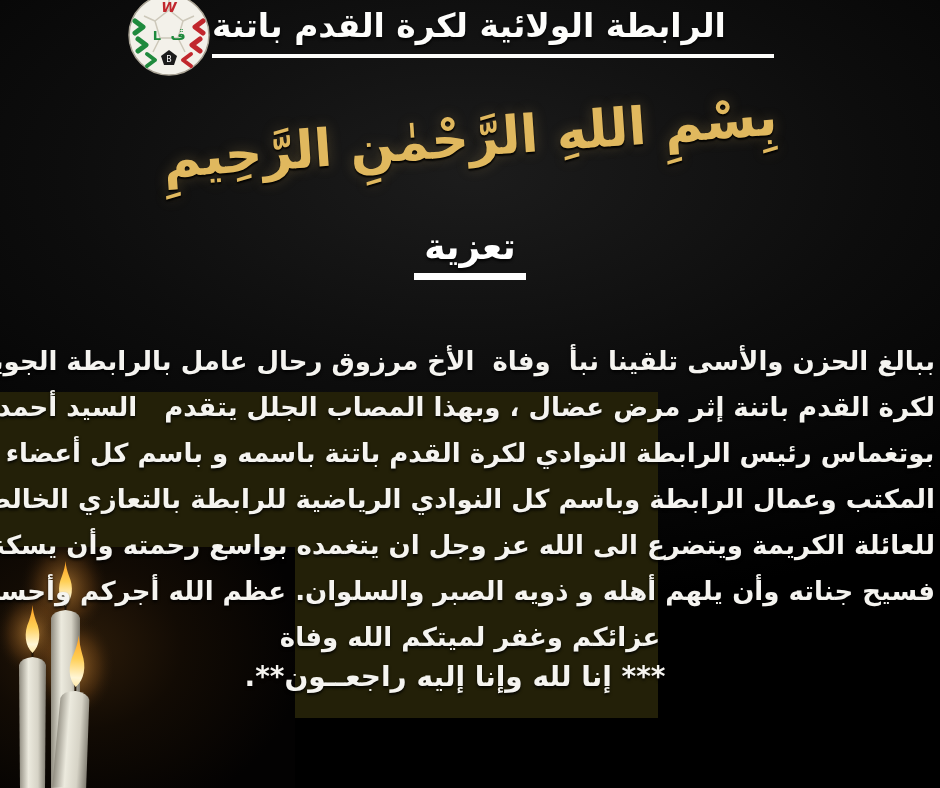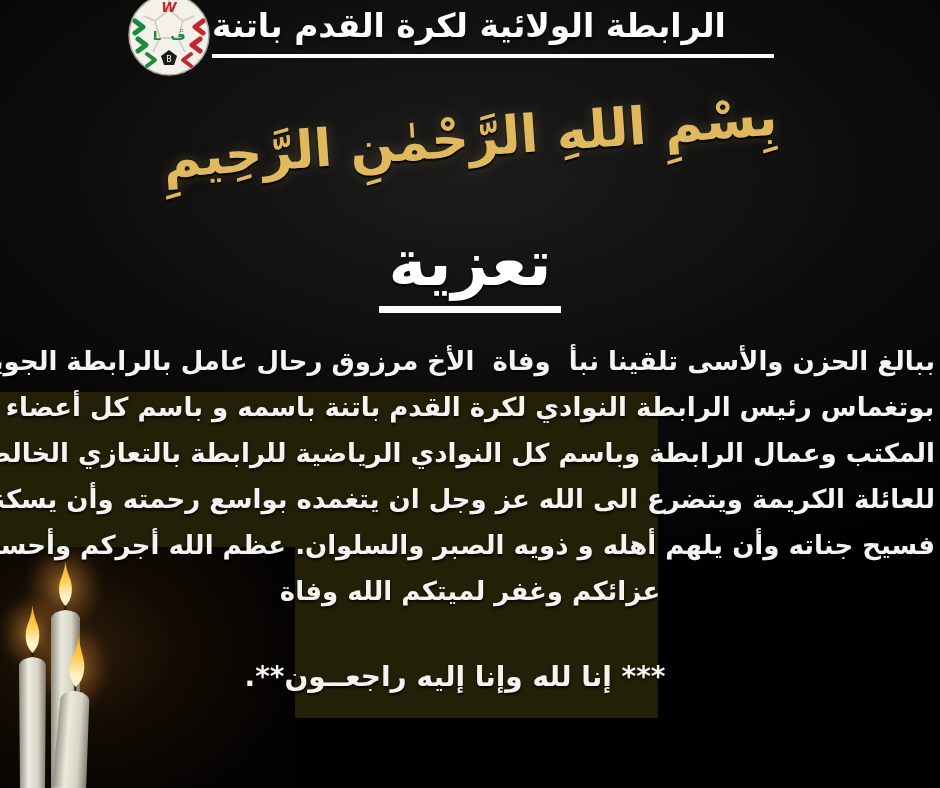--- a/index.html
+++ b/index.html
@@ -31,21 +31,21 @@
     color:#e0b85e;font-size:52px;font-weight:bold;
     transform:rotate(-4deg);
     text-shadow:0 2px 2px #000, 0 0 14px rgba(224,184,94,.25);
     letter-spacing:1px;
     white-space:nowrap;
   }
   
   .taziya-wrap{position:absolute;left:0;right:0;top:226px;text-align:center;}
   .taziya{
     display:inline-block;direction:rtl;
-    color:#fff;font-size:64px;font-weight:bold;
+    color:#fff;font-size:36px;font-weight:bold;
     border-bottom:7px solid #fff;padding:0 10px 6px 10px;
     text-shadow:0 2px 3px rgba(0,0,0,.9);
   }
   
   .bodytext{
     position:absolute;left:5px;right:5px;top:338px;
     direction:rtl;text-align:center;
     color:#f5f4f0;font-size:26px;font-weight:bold;
     text-shadow:0 2px 3px rgba(0,0,0,.85);
   }
@@ -141,20 +141,21 @@
 
 
   <div class="bismillah">بِسْمِ اللهِ الرَّحْمٰنِ الرَّحِيمِ</div>
 
   <div class="taziya-wrap">
     <span class="taziya">تعزية</span>
   </div>
 
   <div class="bodytext">
     <div class="line">ببالغ الحزن والأسى تلقينا نبأ &nbsp;وفاة &nbsp;الأخ مرزوق رحال عامل بالرابطة الجوية</div>
+    <div class="line">لكرة القدم باتنة إثر مرض عضال ، وبهذا المصاب الجلل يتقدم &nbsp;&nbsp;السيد أحمد</div>
     <div class="line">بوتغماس رئيس الرابطة النوادي لكرة القدم باتنة باسمه و باسم كل أعضاء</div>
     <div class="line">المكتب وعمال الرابطة وباسم كل النوادي الرياضية للرابطة بالتعازي الخالصة</div>
     <div class="line">للعائلة الكريمة ويتضرع الى الله عز وجل ان يتغمده بواسع رحمته وأن يسكنه</div>
     <div class="line">فسيح جناته وأن يلهم أهله و ذويه الصبر والسلوان. عظم الله أجركم وأحسن</div>
     <div class="line">عزائكم وغفر لميتكم الله وفاة</div>
   </div>
 
   <div class="istirja">*** إنا لله وإنا إليه راجعــون**.</div>
 
 </div>

